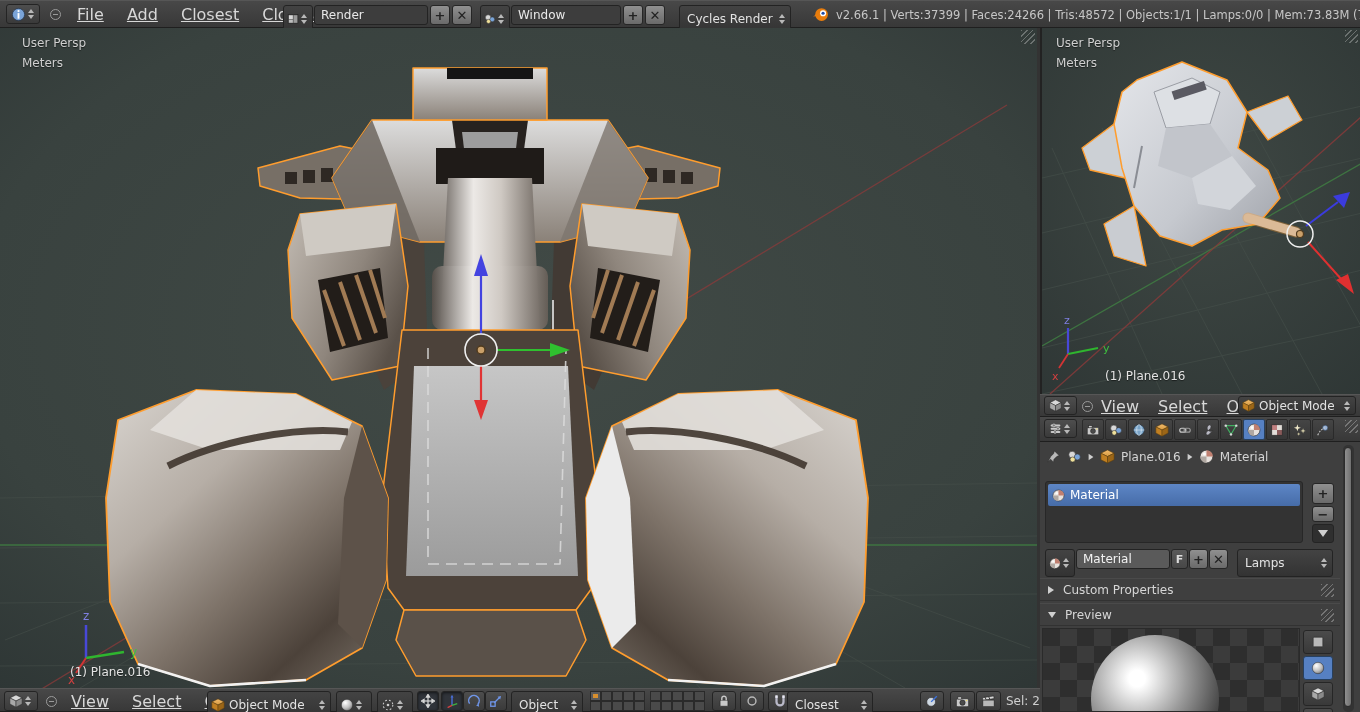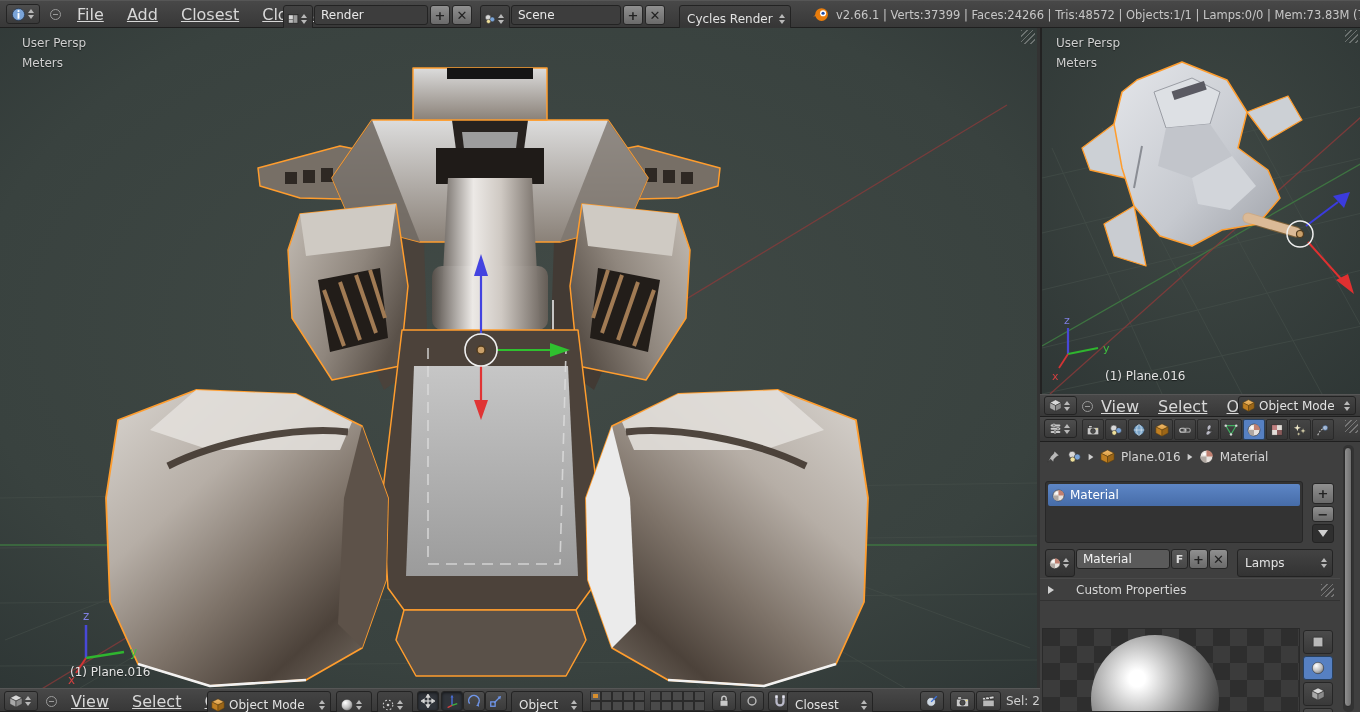--- a/index.html
+++ b/index.html
@@ -27,21 +27,21 @@
   .ic { display:block; }
   .vp-label { color:#cfcfcf; font-size:12px; text-shadow:0 1px 1px rgba(0,0,0,.5); }
   .grip { background:repeating-linear-gradient(135deg, rgba(255,255,255,.28) 0 1px, transparent 1px 4px); }
   .circ-minus { width:11px; height:11px; border:1px solid #9a9a9a; border-radius:50%; position:relative; }
   .circ-minus:after { content:""; position:absolute; left:2px; right:2px; top:4px; height:1px; background:#9a9a9a; }
   
   .props { background:#3f3f3f; }
   .ptab { width:22px; height:21px; border:1px solid #2a2a2a; border-radius:2px;
           background:linear-gradient(#454545,#373737); display:flex; align-items:center; justify-content:center; }
   .ptab.active { background:#5680c2; border-color:#27405f; }
-  .panel-hdr { color:#d6d6d6; font-size:12px; display:flex; align-items:center; gap:22px;
+  .panel-hdr { color:#d6d6d6; font-size:12px; display:flex; align-items:center; gap:9px;
           border-top:1px solid #4a4a4a; border-bottom:1px solid #323232; }
   .tri-r { width:0;height:0;border-top:4px solid transparent;border-bottom:4px solid transparent;border-left:6px solid #cfcfcf; }
   .tri-d { width:0;height:0;border-left:4px solid transparent;border-right:4px solid transparent;border-top:6px solid #cfcfcf; }
   .checker { background-color:#2e2e2e;
     background-image:
       linear-gradient(45deg,#3b3b3b 25%,transparent 25%,transparent 75%,#3b3b3b 75%),
       linear-gradient(45deg,#3b3b3b 25%,transparent 25%,transparent 75%,#3b3b3b 75%);
     background-position:0 0,17px 17px; background-size:34px 34px; }
   .pv-sphere { border-radius:50%;
     background:radial-gradient(circle at 36% 34%, #ffffff 0 7%, #e6e6e6 16%, #9a9a9a 42%, #4a4a4a 72%, #262626 96%); }
@@ -269,21 +269,21 @@
     <div class="abs dd" style="left:480px;top:4px;width:30px;">
       <svg class="ic" width="14" height="14">
           <use href="#sym-scene"></use>
         </svg>
       <span class="st">
           <i class="up"></i>
           <i class="dn"></i>
         </span>
     </div>
     <div class="abs fieldbox" style="left:511px;top:4px;width:110px;">
-      <span>Scene</span>
+      <span>Window</span>
     </div>
     <div class="abs btn" style="left:623px;top:4px;width:20px;">+</div>
     <div class="abs btn" style="left:645px;top:4px;width:20px;">✕</div>
 
     <div class="abs dd" style="left:679px;top:4px;width:112px;">
       <span class="lbl">Cycles Render</span>
       <span class="st">
           <i class="up"></i>
           <i class="dn"></i>
         </span>
@@ -840,20 +840,25 @@
           <i class="up"></i>
           <i class="dn"></i>
         </span>
     </div>
 
     <div class="abs panel-hdr" style="left:0;top:161px;width:300px;height:23px;padding-left:8px;">
       <span class="tri-r"></span>
       <span>Custom Properties</span>
       <div class="grip" style="position:absolute;right:6px;top:5px;width:13px;height:13px;"></div>
     </div>
+    <div class="abs panel-hdr" style="left:0;top:186px;width:300px;height:23px;padding-left:8px;">
+      <span class="tri-d"></span>
+      <span>Preview</span>
+      <div class="grip" style="position:absolute;right:6px;top:5px;width:13px;height:13px;"></div>
+    </div>
 
     <div class="abs checker" style="left:2px;top:211px;width:258px;height:84px;border:1px solid #2a2a2a;overflow:hidden;">
       <div class="abs pv-sphere" style="left:48px;top:6px;width:128px;height:128px;"></div>
     </div>
     <div class="abs" style="left:263px;top:213px;display:flex;flex-direction:column;gap:2px;">
       <div class="pv-btn">
           <svg class="ic" width="14" height="14">
             <use href="#sym-flat"></use>
           </svg>
         </div>

